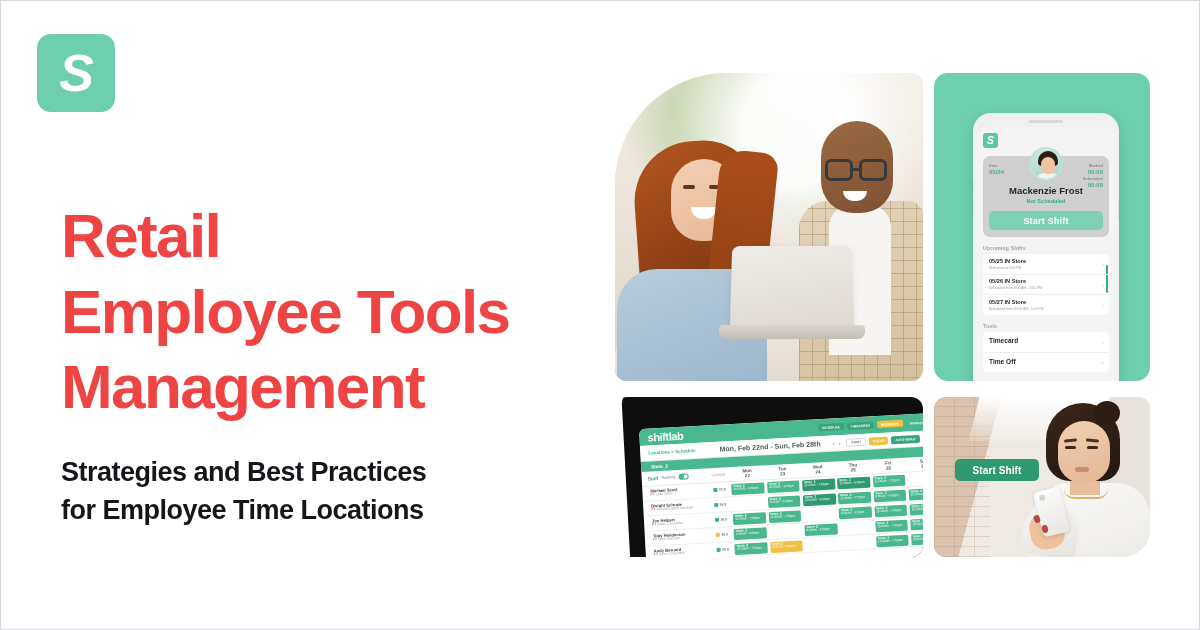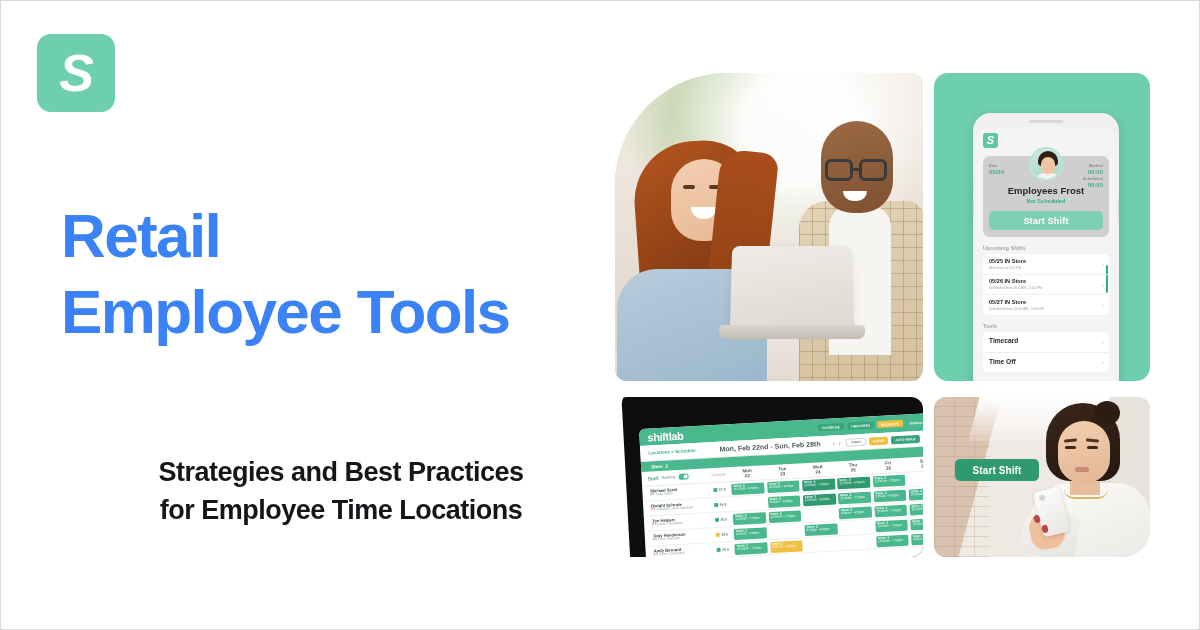--- a/index.html
+++ b/index.html
@@ -45,40 +45,40 @@
     font-style: italic;
     letter-spacing: -1px;
   }
 
   
   .headline {
     position: absolute;
     left: 60px;
     top: 197px;
     width: 560px;
-    color: #3b82f6;
+    color: #ef4444;
     font-size: 62px;
     font-weight: 700;
     line-height: 1.22;
     letter-spacing: -1.6px;
   }
   .headline-line { display: block; white-space: nowrap; }
 
   .subhead {
     position: absolute;
     left: 60px;
     top: 452px;
     width: 560px;
     color: #15151a;
     font-size: 27px;
     font-weight: 700;
     line-height: 1.42;
     letter-spacing: -0.5px;
   }
-  .subhead-line { display: block; white-space: nowrap; text-align: center; }
+  .subhead-line { display: block; white-space: nowrap; }
 
   
   .photo-team {
     position: absolute;
     left: 614px;
     top: 72px;
     width: 308px;
     height: 308px;
     border-radius: 112px 12px 12px 12px;
     overflow: hidden;
@@ -424,20 +424,21 @@
 
 <div id="canvas">
 
   <div class="logo">
     <span class="logo-letter">S</span>
   </div>
 
   <h1 class="headline">
     <span class="headline-line">Retail</span>
     <span class="headline-line">Employee Tools</span>
+    <span class="headline-line">Management</span>
   </h1>
 
   <h2 class="subhead">
     <span class="subhead-line">Strategies and Best Practices</span>
     <span class="subhead-line">for Employee Time Locations</span>
   </h2>
 
   <div class="photo-team">
     <div class="bg-blur"></div>
     <div class="tm-table"></div>
@@ -485,21 +486,21 @@
             <div class="ph-meta-val">05/24</div>
           </div>
 
           <div class="ph-meta-r">
             <div class="ph-meta-label">Worked</div>
             <div class="ph-meta-val">00:00</div>
             <div class="ph-meta-label">Scheduled</div>
             <div class="ph-meta-val">00:00</div>
           </div>
 
-          <div class="ph-name">Employees Frost</div>
+          <div class="ph-name">Mackenzie Frost</div>
           <div class="ph-status">Not Scheduled</div>
           <div class="ph-start-btn">Start Shift</div>
         </div>
 
         <div class="ph-section-title">Upcoming Shifts</div>
         <div class="ph-list">
           <div class="ph-scrollbar"></div>
 
           <div class="ph-row">
             <div class="ph-row-title">05/25  IN Store</div>

